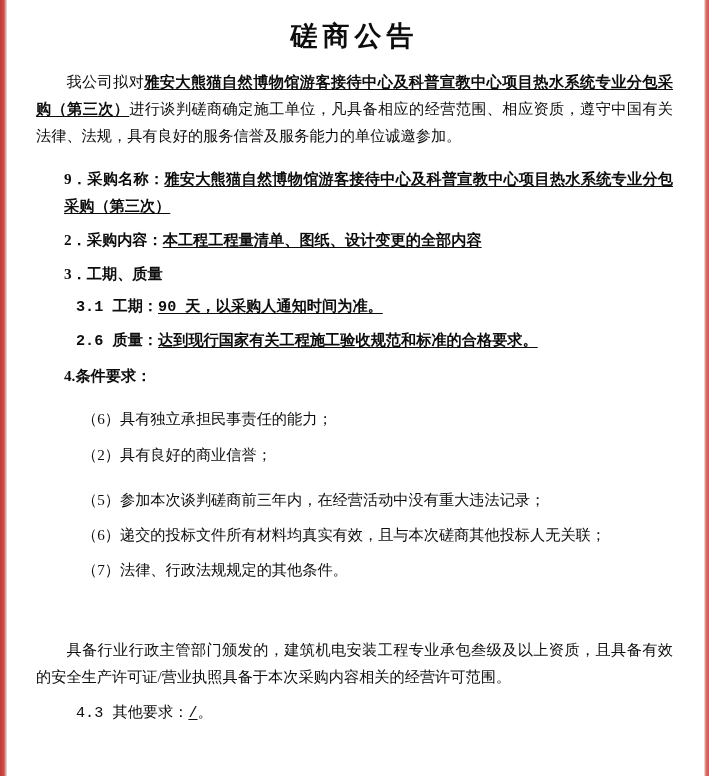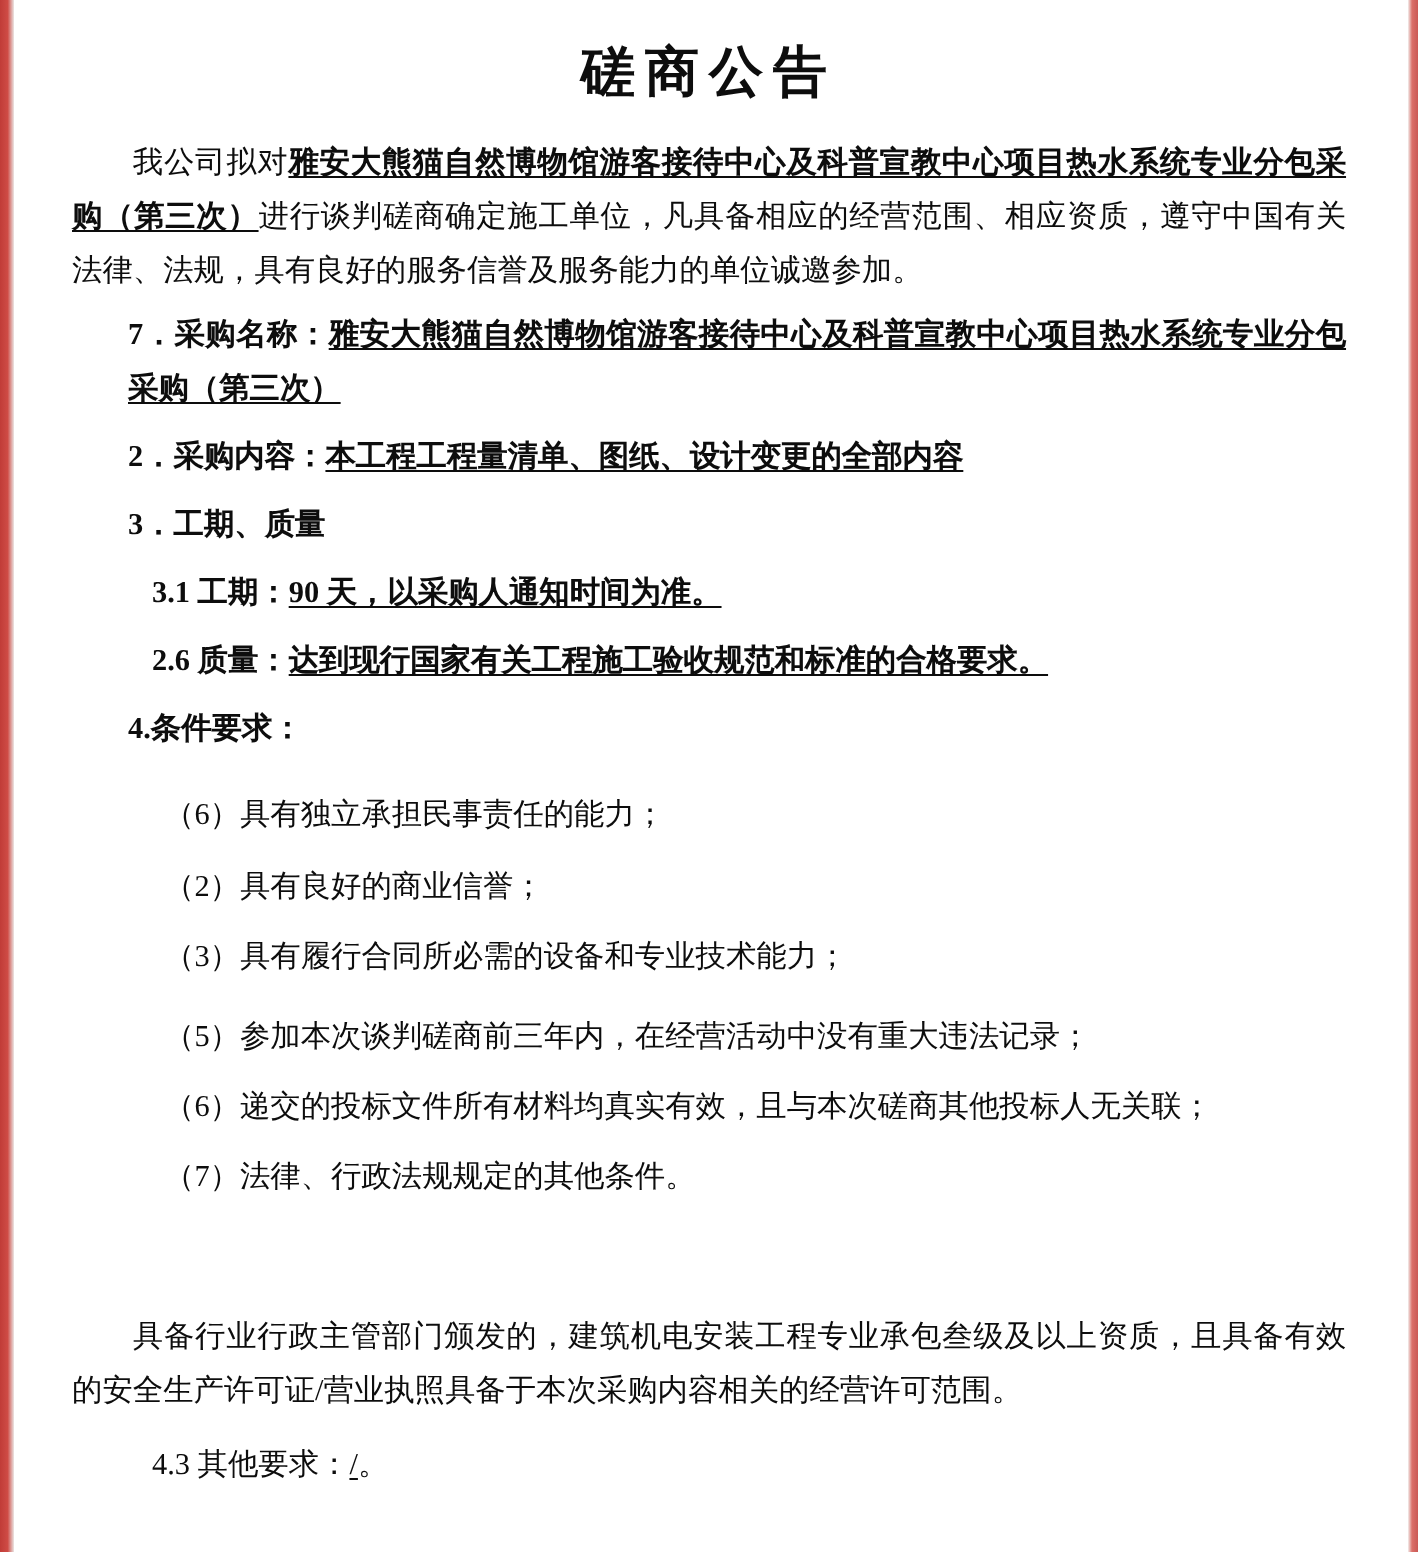--- a/index.html
+++ b/index.html
@@ -49,28 +49,29 @@
     margin: 0;
     font-size: 15.2px;
     line-height: 1.78;
     text-align: justify;
     text-justify: inter-ideograph;
   }
   .indent2 { text-indent: 2em; }
   .u { text-decoration: underline; text-underline-offset: 2px; }
   .b { font-weight: bold; }
   .para { margin-bottom: 1px; }
-  .lead { margin-bottom: 0; }
+  .lead { margin-bottom: 11px; }
   .item-l1 {
     padding-left: 28px;
     margin-bottom: 2px;
   }
   .item-l2 {
     padding-left: 40px;
     margin-bottom: 2px;
+    font-family: Liberation Mono, monospace;
   }
   .item-l3 {
     padding-left: 46px;
     margin-bottom: 3px;
   }
   .gap-sm { height: 5px; }
   .gap-md { height: 9px; }
   .blockline { line-height: 1.8; margin-top: 41px; }
 </style>
 </head>
@@ -79,21 +80,21 @@
 <div class="page">
   <div class="edge-left"></div>
   <div class="edge-right"></div>
 
   <div class="doc-title">磋商公告</div>
 
   <p class="indent2 para lead"><span>我公司拟对</span><span class="u b">雅安大熊猫自然博物馆游客接待中心及科普宣教中心项目热水系统专业分包采购（第三次）</span><span>进行谈判磋商确定施工单位，凡具备相应的经营范围、相应资质，遵守中国有关法律、法规，具有良好的服务信誉及服务能力的单位诚邀参加。</span></p>
 
   <div class="gap-sm"></div>
 
-  <p class="item-l1"><span class="b">7．采购名称：</span><span class="u b">雅安大熊猫自然博物馆游客接待中心及科普宣教中心项目热水系统专业分包采购（第三次）</span></p>
+  <p class="item-l1"><span class="b">9．采购名称：</span><span class="u b">雅安大熊猫自然博物馆游客接待中心及科普宣教中心项目热水系统专业分包采购（第三次）</span></p>
 
   <div class="gap-sm"></div>
 
   <p class="item-l1"><span class="b">2．采购内容：</span><span class="u b">本工程工程量清单、图纸、设计变更的全部内容</span></p>
 
   <div class="gap-sm"></div>
 
   <p class="item-l1"><span class="b">3．工期、质量</span></p>
 
   <div class="gap-sm"></div>
@@ -110,21 +111,20 @@
 
   <div class="gap-md"></div>
 
 
   <div class="gap-sm"></div>
 
   <p class="item-l3">（6）具有独立承担民事责任的能力；</p>
   <div class="gap-sm"></div>
   <p class="item-l3">（2）具有良好的商业信誉；</p>
   <div class="gap-sm"></div>
-  <p class="item-l3">（3）具有履行合同所必需的设备和专业技术能力；</p>
   <div class="gap-sm"></div>
   <div class="gap-sm"></div>
   <p class="item-l3">（5）参加本次谈判磋商前三年内，在经营活动中没有重大违法记录；</p>
   <div class="gap-sm"></div>
   <p class="item-l3">（6）递交的投标文件所有材料均真实有效，且与本次磋商其他投标人无关联；</p>
   <div class="gap-sm"></div>
   <p class="item-l3">（7）法律、行政法规规定的其他条件。</p>
 
   <div class="gap-md"></div>
 

